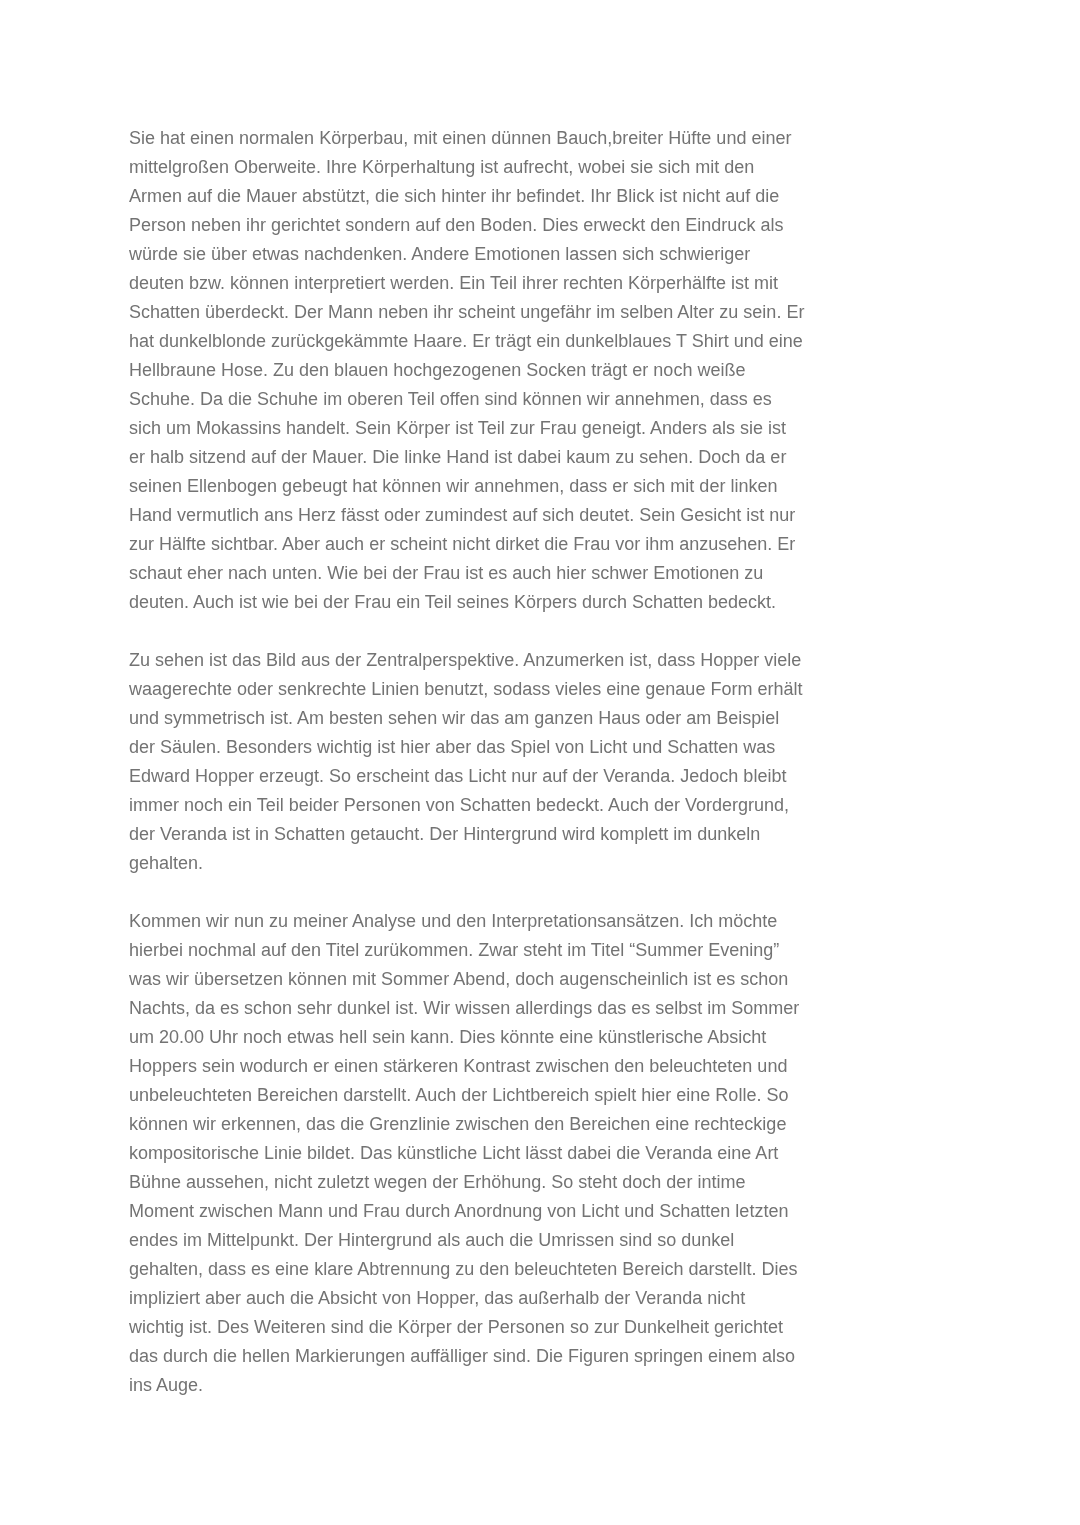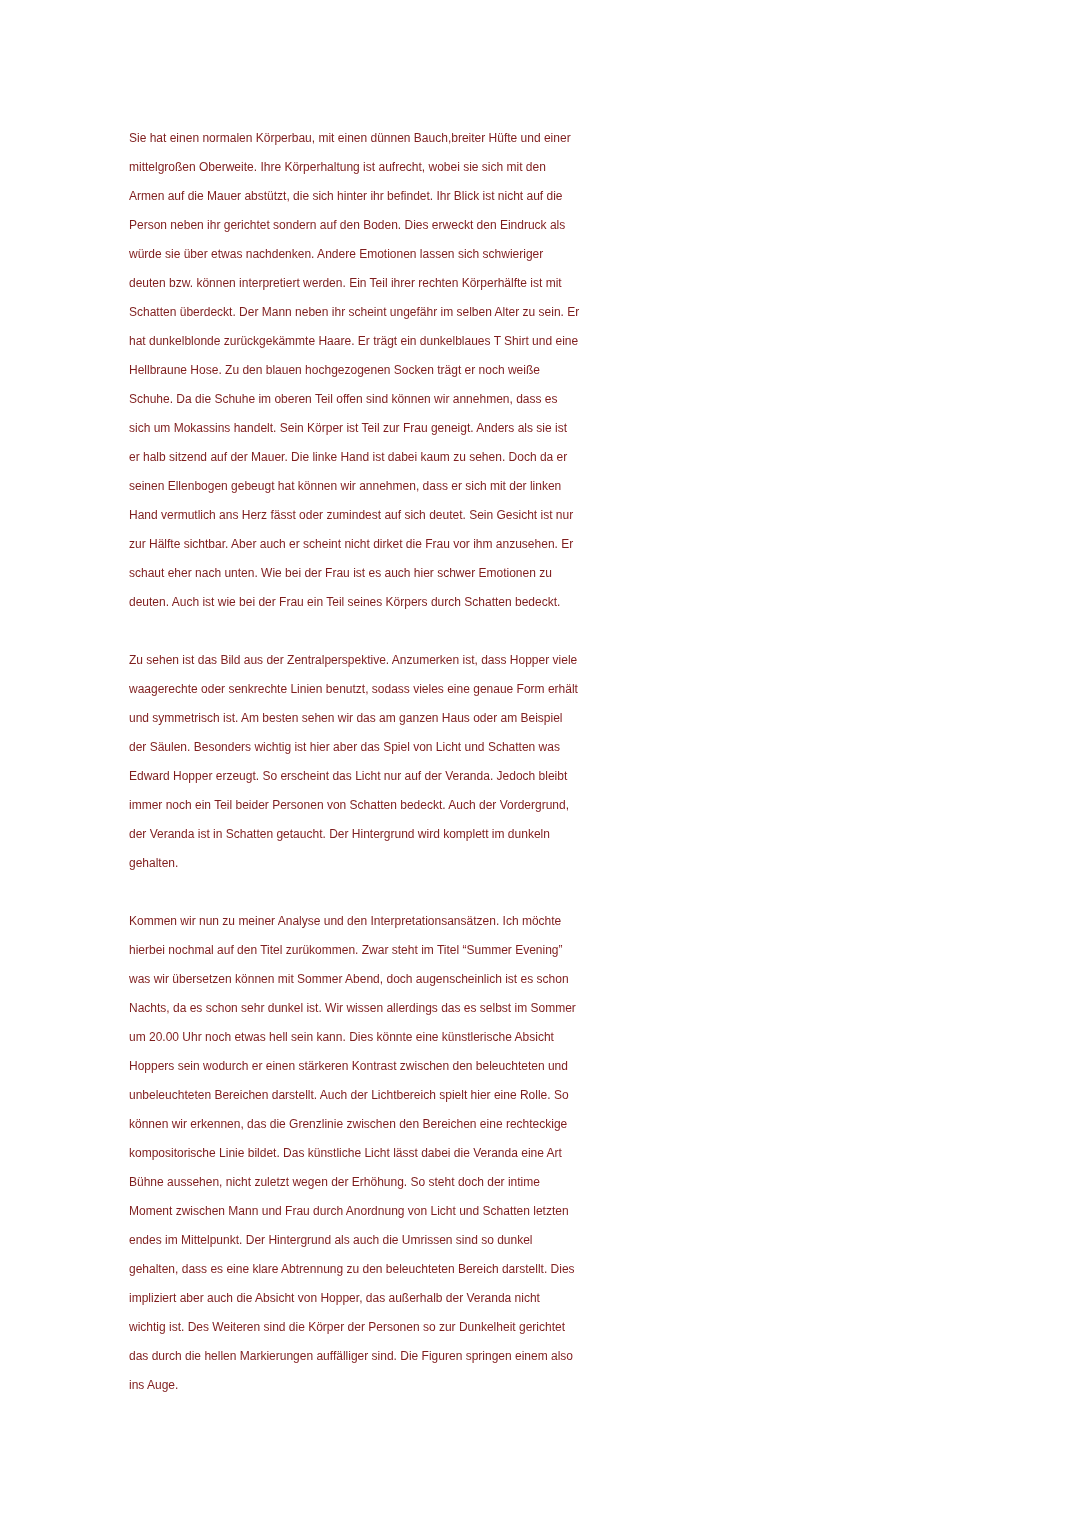--- a/index.html
+++ b/index.html
@@ -14,23 +14,23 @@
     background: #ffffff;
     overflow: hidden;
     box-sizing: border-box;
   }
   .doc-text {
     position: absolute;
     top: 124px;
     left: 129px;
     width: 825px;
     font-family: "Liberation Sans", "DejaVu Sans", sans-serif;
-    font-size: 12px;
+    font-size: 18px;
     line-height: 29px;
-    color: #7f1d1d;
+    color: #737373;
     letter-spacing: 0px;
   }
   .para {
     white-space: pre;      
     margin: 0 0 29px 0;    
   }
   .para:last-child {
     margin-bottom: 8px;
   }
 </style>

